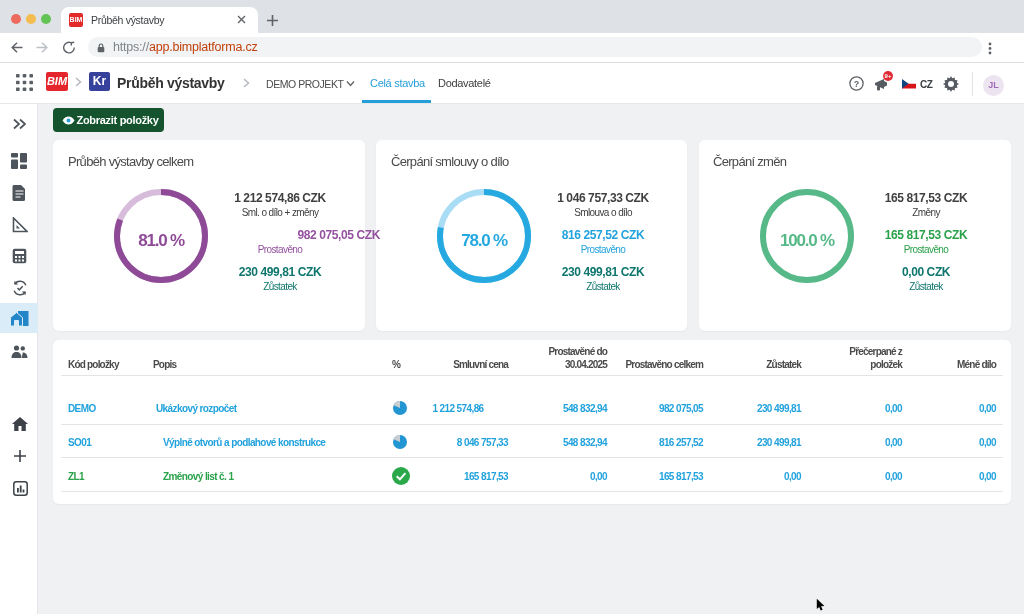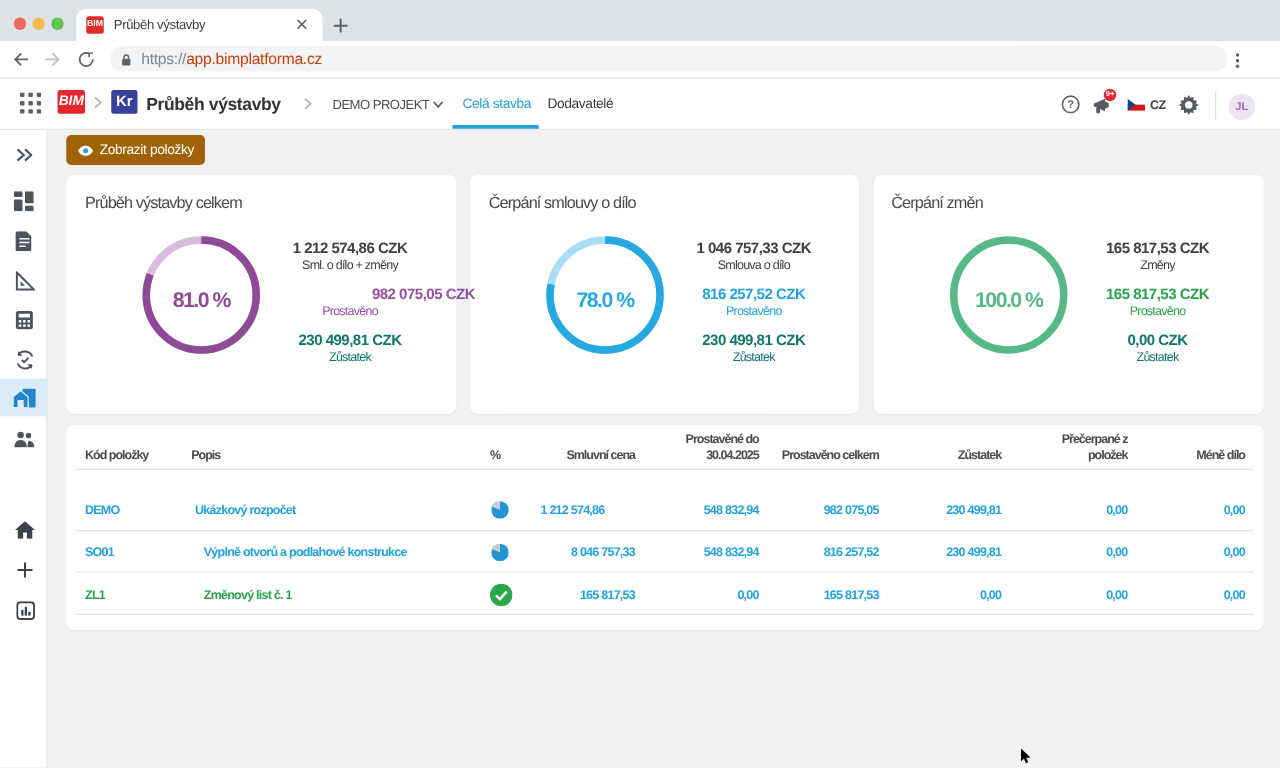--- a/index.html
+++ b/index.html
@@ -186,21 +186,21 @@
     <path d="M7 1 V13 M1 7 H13" stroke="#3c4248" stroke-width="1.6"></path>
   </svg>
 
 <svg class="abs" style="left:13px; top:481px;" width="15" height="15" viewBox="0 0 15 15">
     <rect x="0.8" y="0.8" width="13.4" height="13.4" rx="2.5" stroke="#3c4248" stroke-width="1.5" fill="none"></rect>
     <rect x="4" y="7" width="1.8" height="4.5" fill="#3c4248"></rect>
     <rect x="6.8" y="4.5" width="1.8" height="7" fill="#3c4248"></rect>
     <rect x="9.6" y="8.5" width="1.8" height="3" fill="#3c4248"></rect>
   </svg>
 
-<div class="abs" style="left:53px; top:108px; width:111px; height:24px; background:#a16207; border-radius:4px; color:#fff; font-size:11px; letter-spacing:-0.3px; font-weight:normal; line-height:24px; text-align:center; padding-left:18px;">Zobrazit položky</div>
+<div class="abs" style="left:53px; top:108px; width:111px; height:24px; background:#14532d; border-radius:4px; color:#fff; font-size:11px; letter-spacing:-0.3px; font-weight:bold; line-height:24px; text-align:center; padding-left:18px;">Zobrazit položky</div>
 <svg class="abs" style="left:62px; top:116px;" width="13" height="9" viewBox="0 0 13 9">
     <path d="M0.5 4.5 C2.5 1.2 4.5 0.5 6.5 0.5 C8.5 0.5 10.5 1.2 12.5 4.5 C10.5 7.8 8.5 8.5 6.5 8.5 C4.5 8.5 2.5 7.8 0.5 4.5 z" fill="#fff"></path>
     <circle cx="6.5" cy="4.5" r="2" fill="#2b9fd9"></circle>
   </svg>
 
 <div class="abs card" style="left:53px; top:140px; width:312px; height:191px;"></div>
 <div class="abs card" style="left:376px; top:140px; width:311px; height:191px;"></div>
 <div class="abs card" style="left:699px; top:140px; width:312px; height:191px;"></div>
 <div class="abs ctitle" style="left:68px; top:153.5px;">Průběh výstavby celkem</div>
 <div class="abs ctitle" style="left:391px; top:153.5px;">Čerpání smlouvy o dílo</div>

